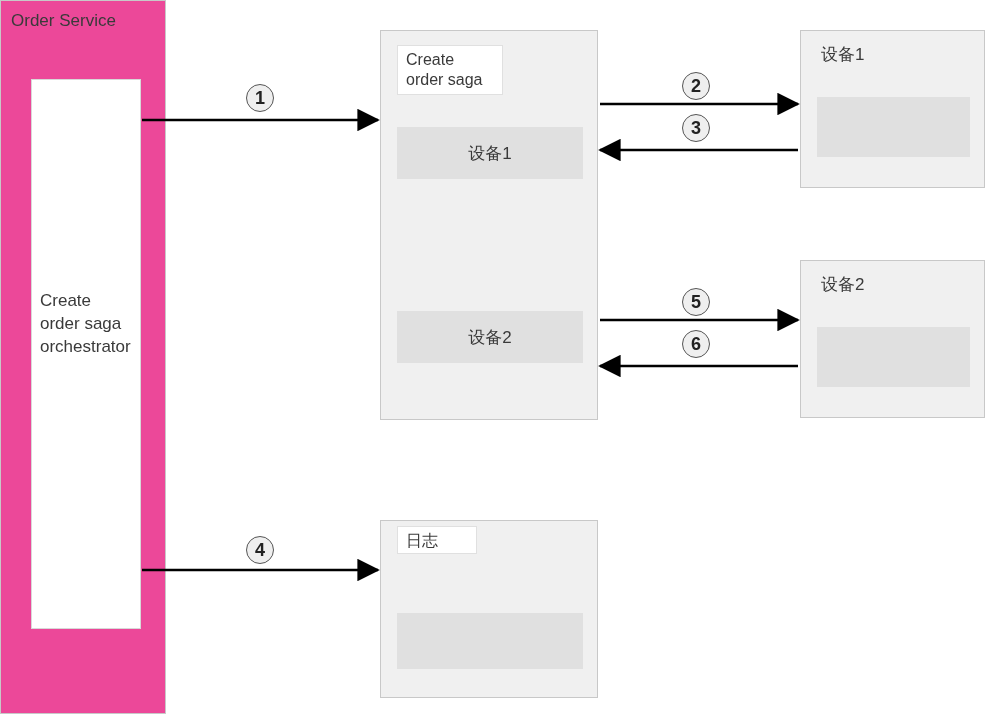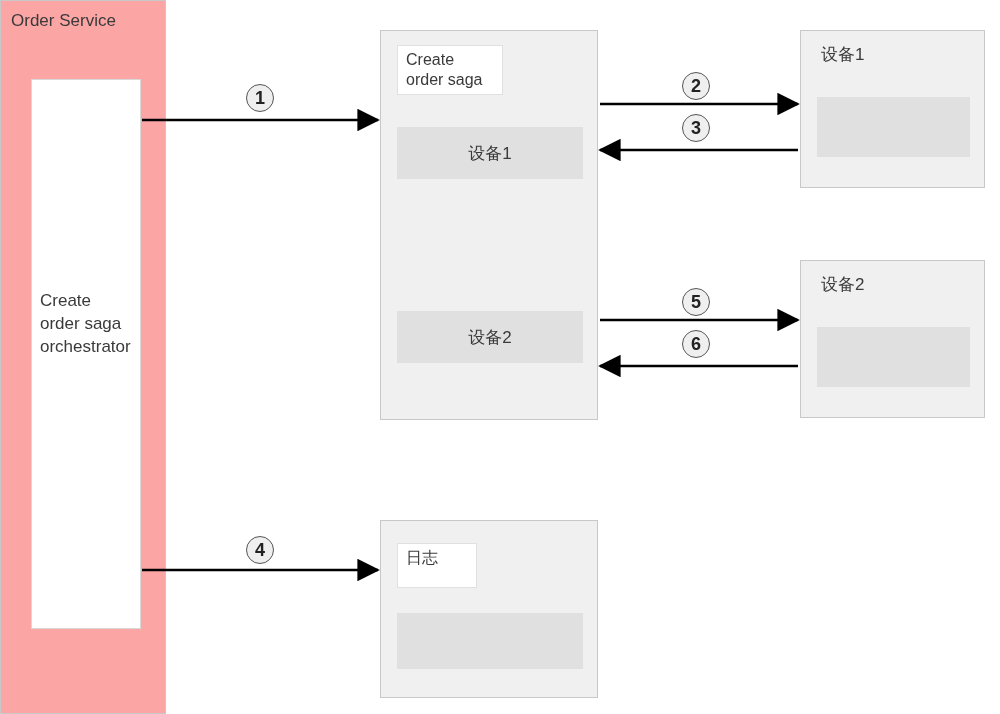--- a/index.html
+++ b/index.html
@@ -10,21 +10,21 @@
     background: #ffffff;
     font-family: "Segoe UI", "Helvetica Neue", Arial, "Microsoft YaHei", sans-serif;
     font-size: 17px;
     color: #3a3a3a;
     position: relative;
     overflow: hidden;
   }
   .box {
     position: absolute;
     border: 1px solid #c8c8c8;
-    background: #fca5a5;
+    background: #ec4899;
     box-sizing: border-box;
   }
   .inner {
     position: absolute;
     background: #ffffff;
     border: 1px solid #d8d8d8;
     box-sizing: border-box;
   }
   .chip {
     position: absolute;
@@ -98,21 +98,21 @@
   <div class="title" style="left:20px; top:12px;">设备1</div>
   <div class="chip" style="left:16px; top:66px; width:153px; height:60px;"></div>
 </div>
 
 <div class="box" style="left:800px; top:260px; width:185px; height:158px; background:#f0f0f0;">
   <div class="title" style="left:20px; top:12px;">设备2</div>
   <div class="chip" style="left:16px; top:66px; width:153px; height:60px;"></div>
 </div>
 
 <div class="box" style="left:380px; top:520px; width:218px; height:178px; background:#f0f0f0;">
-  <div class="lbl" style="left:16px; top:22px; width:80px; height:45px;font-family:Liberation Serif, serif;">
+  <div class="lbl" style="left:16px; top:5px; width:80px; height:28px;font-family:Liberation Serif, serif;">
     <span>日志</span>
   </div>
   <div class="chip" style="left:16px; top:92px; width:186px; height:56px;"></div>
 </div>
 
 <svg class="arrows" viewBox="0 0 1000 714">
   <defs>
     <marker id="ah" viewBox="0 0 12 12" refX="11" refY="6" markerWidth="9" markerHeight="9" orient="auto-start-reverse">
       <path d="M0,0 L12,6 L0,12 Z" fill="#000"></path>
     </marker>

